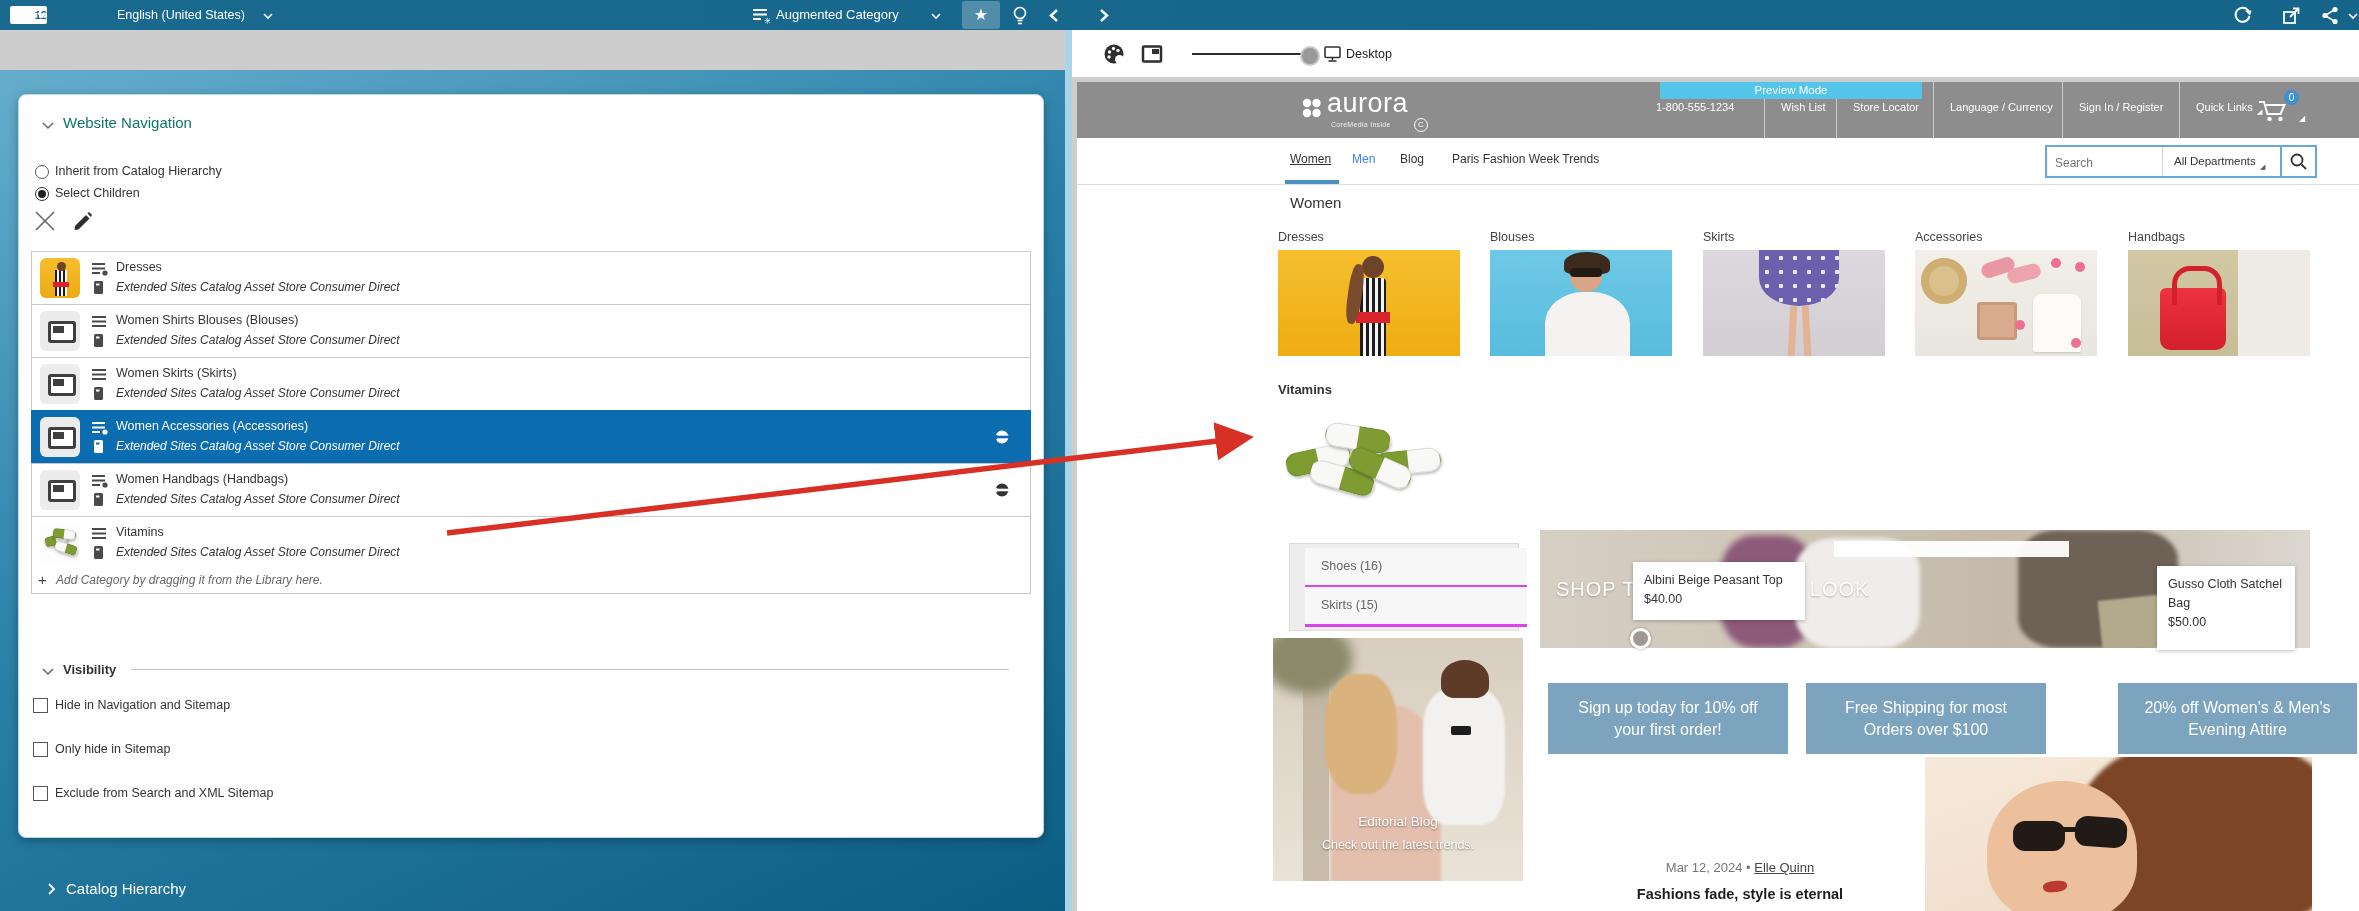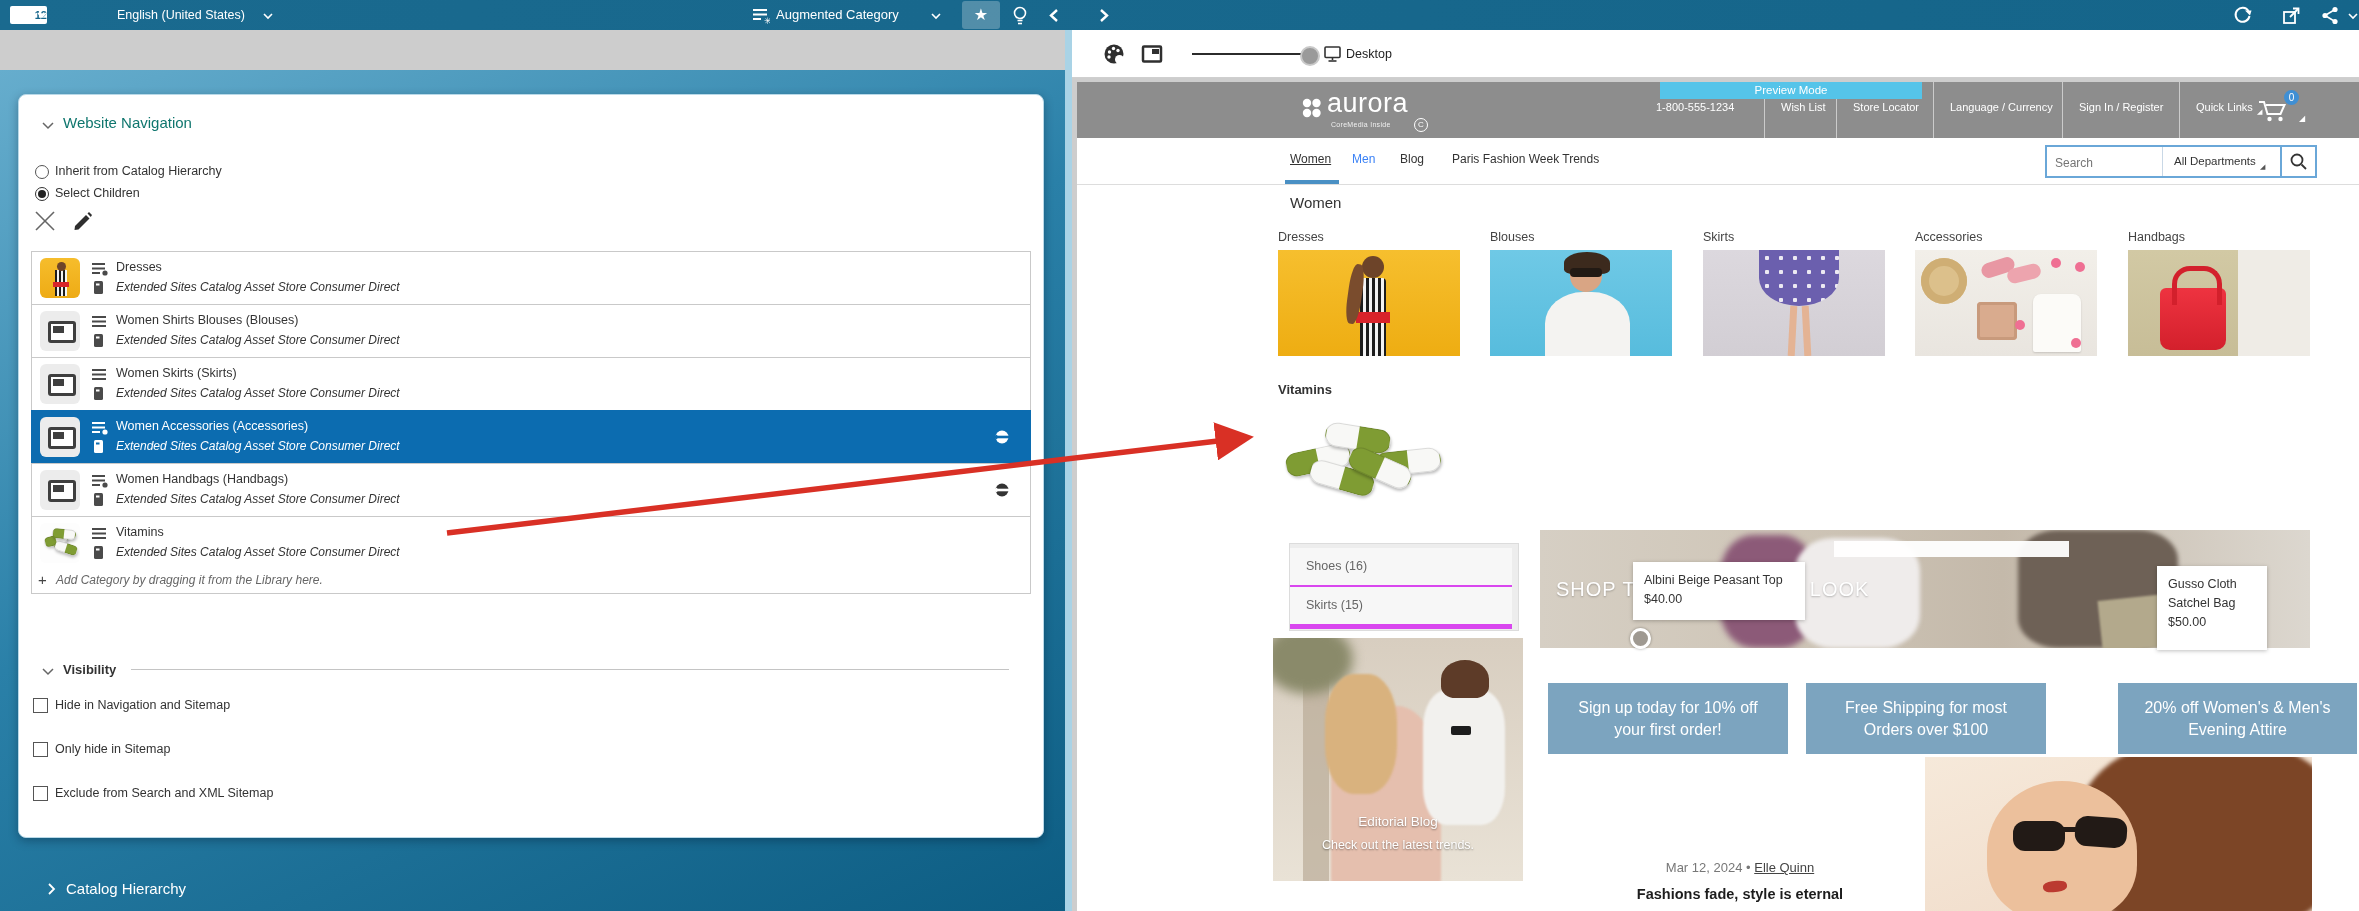--- a/index.html
+++ b/index.html
@@ -27,21 +27,21 @@
   
   .splitter{left:1065px;top:30px;width:7px;height:881px;background:#a9d3e6;}
   .ptoolbar{left:1072px;top:30px;width:1287px;height:48px;background:#fff;border-bottom:1px solid #cfcfcf;box-sizing:border-box;}
   .page{left:1077px;top:82px;width:1282px;height:829px;background:#fff;overflow:hidden;}
   .sf-header{position:absolute;left:0;top:0;width:1282px;height:56px;background:#8d8d8d;}
   .hlink{position:absolute;top:0;height:56px;line-height:50px;color:#fff;font-size:11px;white-space:nowrap;cursor:pointer;}
   .tile{position:absolute;top:168px;width:182px;height:106px;overflow:hidden;cursor:pointer;}
   .tile-label{position:absolute;top:148px;font-size:12.5px;color:#444;white-space:nowrap;}
   .cap{position:absolute;border-radius:12px;border:1px solid rgba(0,0,0,.12);background:linear-gradient(90deg,#7f9c33 0 50%,#f8f8f6 50% 100%);box-shadow:1px 2px 3px rgba(0,0,0,.25);}
   .cap.rev{background:linear-gradient(90deg,#f8f8f6 0 50%,#7f9c33 50% 100%);}
-  .facet-row{position:absolute;left:0;width:222px;height:37px;background:#f7f7f7;border-bottom:5px solid #d946ef;}
+  .facet-row{position:absolute;left:15px;width:222px;height:37px;background:#f7f7f7;border-bottom:3px solid #d946ef;}
   .facet-txt{position:absolute;left:16px;top:11px;font-size:12.5px;color:#666;}
   .promo{position:absolute;top:601px;height:71px;background:#7ca4bf;color:#fff;font-size:16px;line-height:22px;text-align:center;display:flex;align-items:center;justify-content:center;padding:0 18px;box-sizing:border-box;}
   .tooltip{position:absolute;background:#fff;box-shadow:0 1px 4px rgba(0,0,0,.25);color:#333;font-size:12.5px;line-height:19px;padding:9px 11px;box-sizing:border-box;}
   .decor{position:absolute;}
   .svgi{display:block;}
 </style>
 </head>
 <body>
 
 <div class="screen">
@@ -416,21 +416,21 @@
       <div class="decor" style="left:655px;top:58px;width:60px;height:60px;background:#41464f;filter:blur(1px);"></div>
       <div class="decor" style="left:294px;top:11px;width:235px;height:16px;background:rgba(255,255,255,.95);"></div>
       <div class="abs" style="left:16px;top:48px;font-size:20px;color:#fff;letter-spacing:1px;text-shadow:0 1px 2px rgba(0,0,0,.25);white-space:nowrap;">SHOP THE NEW URBAN LOOK</div>
     </div>
 
     <div class="tooltip" style="left:556px;top:480px;width:172px;height:58px;">
       <div style="white-space:nowrap;">Albini Beige Peasant Top</div>
       <div>$40.00</div>
     </div>
     <div class="abs" style="left:553px;top:546px;width:15px;height:15px;border-radius:50%;border:3px solid #fff;background:rgba(40,40,40,.3);box-shadow:0 0 3px rgba(0,0,0,.4);cursor:pointer;"></div>
-    <div class="tooltip" style="left:1080px;top:484px;width:110px;height:84px;">
+    <div class="tooltip" style="left:1080px;top:484px;width:138px;height:84px;">
       <div>Gusso Cloth Satchel Bag</div>
       <div>$50.00</div>
     </div>
 
     <div class="promo" style="left:471px;width:240px;">
         <span>Sign up today for 10% off your first order!</span>
       </div>
     <div class="promo" style="left:729px;width:240px;">
         <span>Free Shipping for most Orders over $100</span>
       </div>

